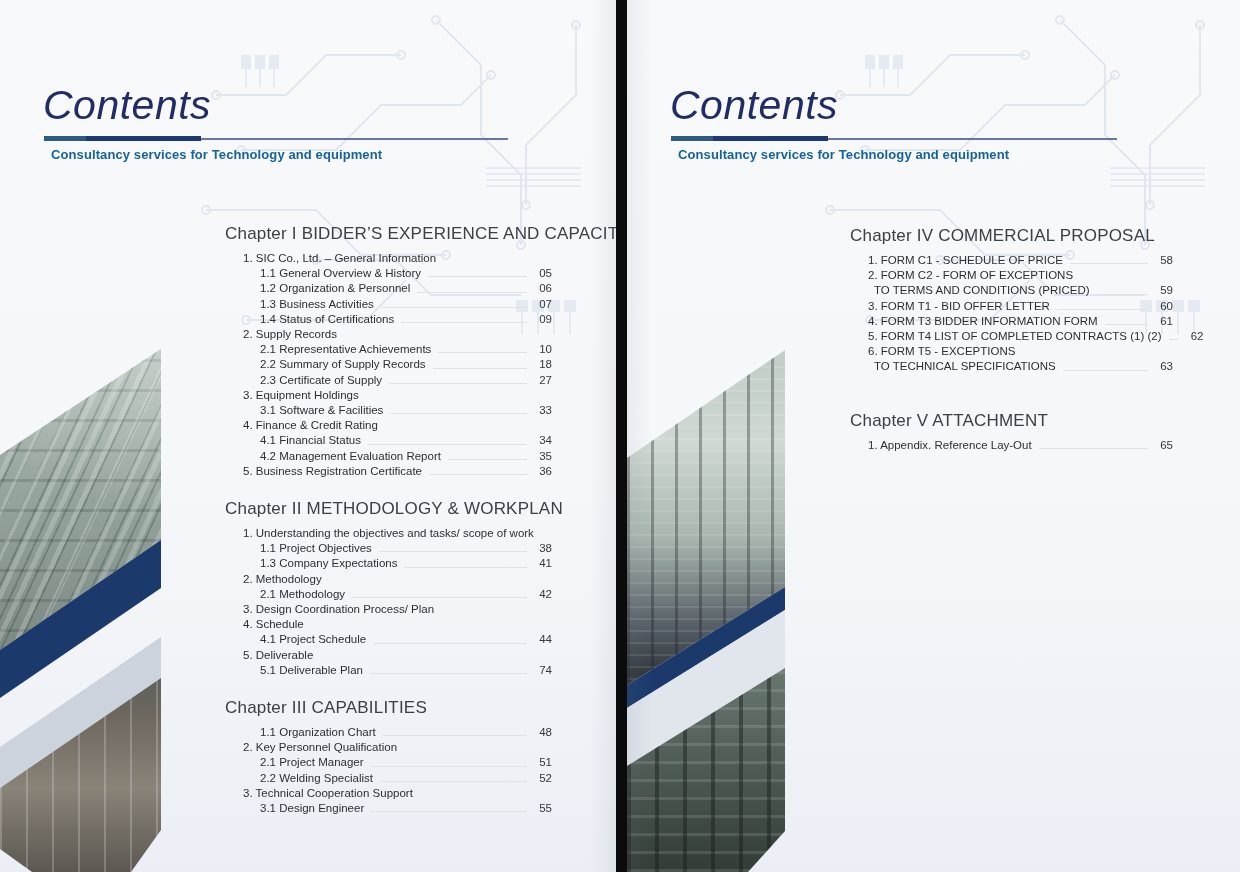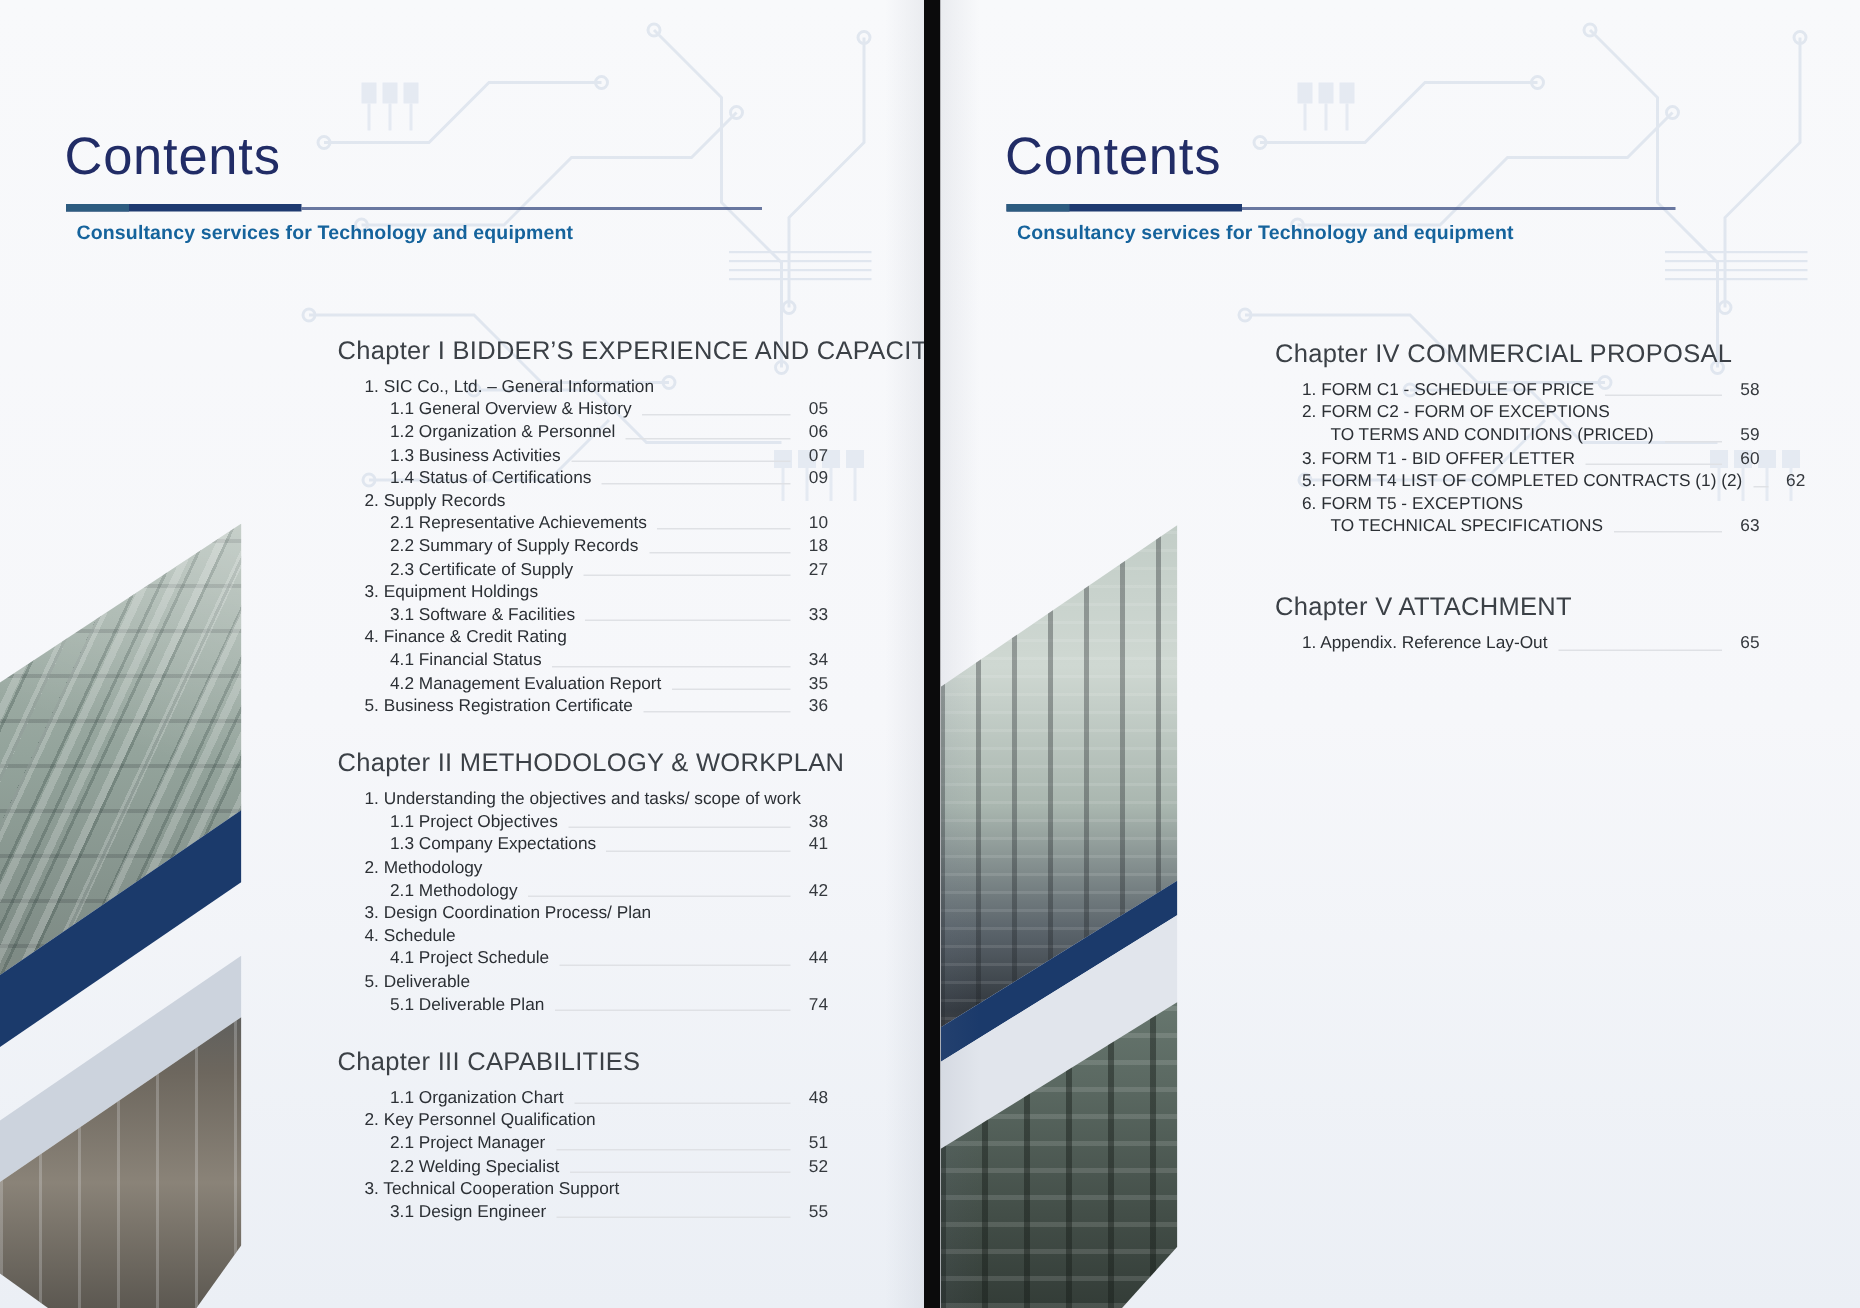--- a/index.html
+++ b/index.html
@@ -18,21 +18,21 @@
   .page::after{ 
     content:"";position:absolute;top:0;bottom:0;width:26px;pointer-events:none;
   }
   .page-left::after{right:0;background:linear-gradient(90deg,rgba(255,255,255,0),rgba(110,120,140,.10));}
   .page-right::after{left:0;background:linear-gradient(270deg,rgba(255,255,255,0),rgba(110,120,140,.10));}
   .spine{position:absolute;left:616px;top:0;width:11px;height:872px;background:#0b0b0c;}
 
   
   .title{
     position:absolute;left:43px;top:83px;
-    font-size:35px;line-height:44px;color:#212c66;letter-spacing:.5px;
+    font-size:41px;line-height:44px;color:#212c66;letter-spacing:.5px;font-style:italic;
   }
   .rule-thick{position:absolute;left:44px;top:136px;width:157px;height:5px;background:#1e3a70;}
   .rule-thick::before{content:"";position:absolute;left:0;top:0;width:42px;height:5px;background:#2d5c80;}
   .rule-thin{position:absolute;left:201px;top:138px;width:307px;height:2px;background:rgba(58,76,130,.75);}
   .page-right .rule-thin{width:289px;}
   .subtitle{
     position:absolute;left:51px;top:147px;
     font-size:13px;font-weight:bold;color:#15639c;letter-spacing:.1px;
   }
 
@@ -48,21 +48,21 @@
   .toc-section{margin-bottom:17px;}
   .page-right .toc-section{margin-bottom:33px;}
   .toc-heading{
     font-size:17px;line-height:25px;color:#3b4046;margin-bottom:5px;
     letter-spacing:.2px;white-space:nowrap;
   }
   .toc-item{margin:0;}
   .toc-line{display:flex;align-items:flex-start;font-size:11.5px;line-height:15.2px;color:#2b2f34;}
   .toc-line.lvl1{margin-left:18px;}
   .toc-line.lvl2{margin-left:35px;}
-  .toc-line.cont{margin-left:37px;}
+  .toc-line.cont{margin-left:24px;}
   .toc-label{white-space:nowrap;}
   .toc-leader{flex:1;min-width:10px;border-bottom:1px solid #dfe1e5;align-self:flex-end;margin:0 7px 4px 7px;}
   .toc-page{min-width:18px;text-align:right;color:#34383d;}
 
   
   .collage{position:absolute;pointer-events:none;}
   .collage-left{left:0;top:349px;width:161px;height:523px;}
   .collage-right{left:0;top:350px;width:158px;height:522px;}
   .collage>div{position:absolute;inset:0;}
 
@@ -445,20 +445,27 @@
         </div>
         <div class="toc-item">
           <div class="toc-line lvl1">
             <span class="toc-label">3. FORM T1 -  BID OFFER LETTER</span>
             <span class="toc-leader"></span>
             <span class="toc-page">60</span>
           </div>
         </div>
         <div class="toc-item">
           <div class="toc-line lvl1">
+            <span class="toc-label">4. FORM T3 BIDDER INFORMATION FORM</span>
+            <span class="toc-leader"></span>
+            <span class="toc-page">61</span>
+          </div>
+        </div>
+        <div class="toc-item">
+          <div class="toc-line lvl1">
             <span class="toc-label">5. FORM T4 LIST OF COMPLETED CONTRACTS (1) (2)</span>
             <span class="toc-leader"></span>
             <span class="toc-page">62</span>
           </div>
         </div>
         <div class="toc-item">
           <div class="toc-line lvl1">
             <span class="toc-label">6. FORM T5 - EXCEPTIONS</span>
           </div>
           <div class="toc-line cont">

